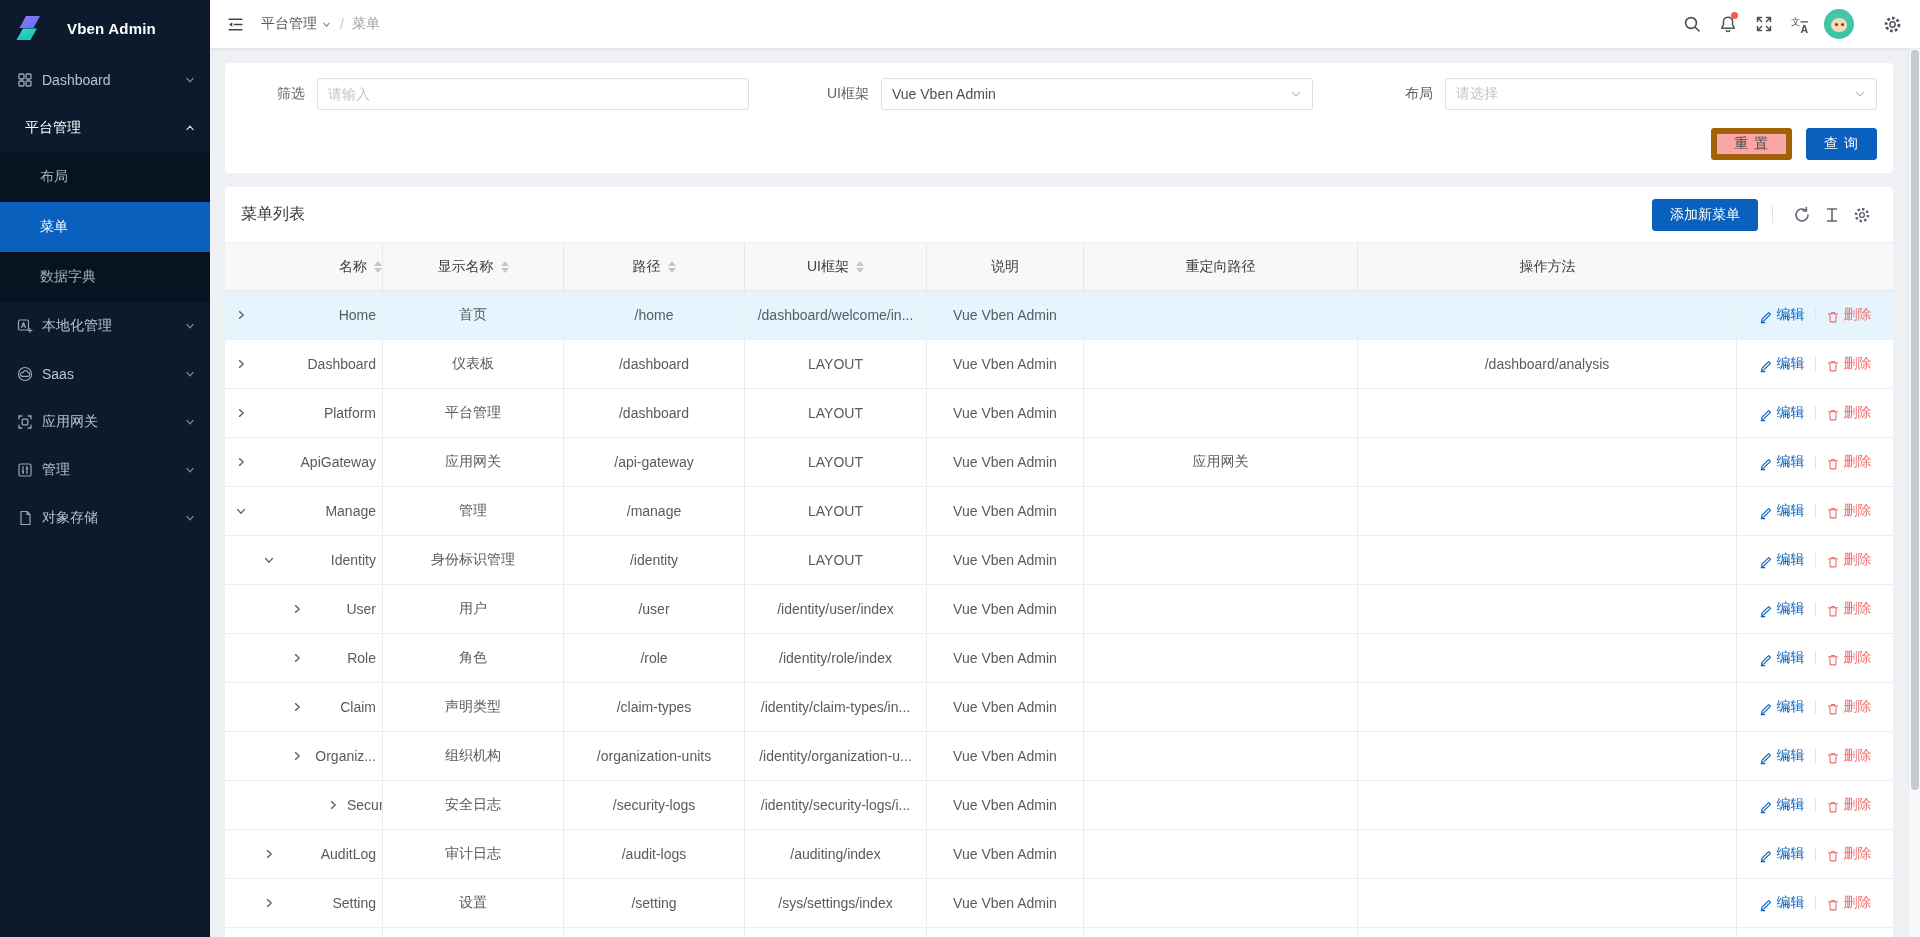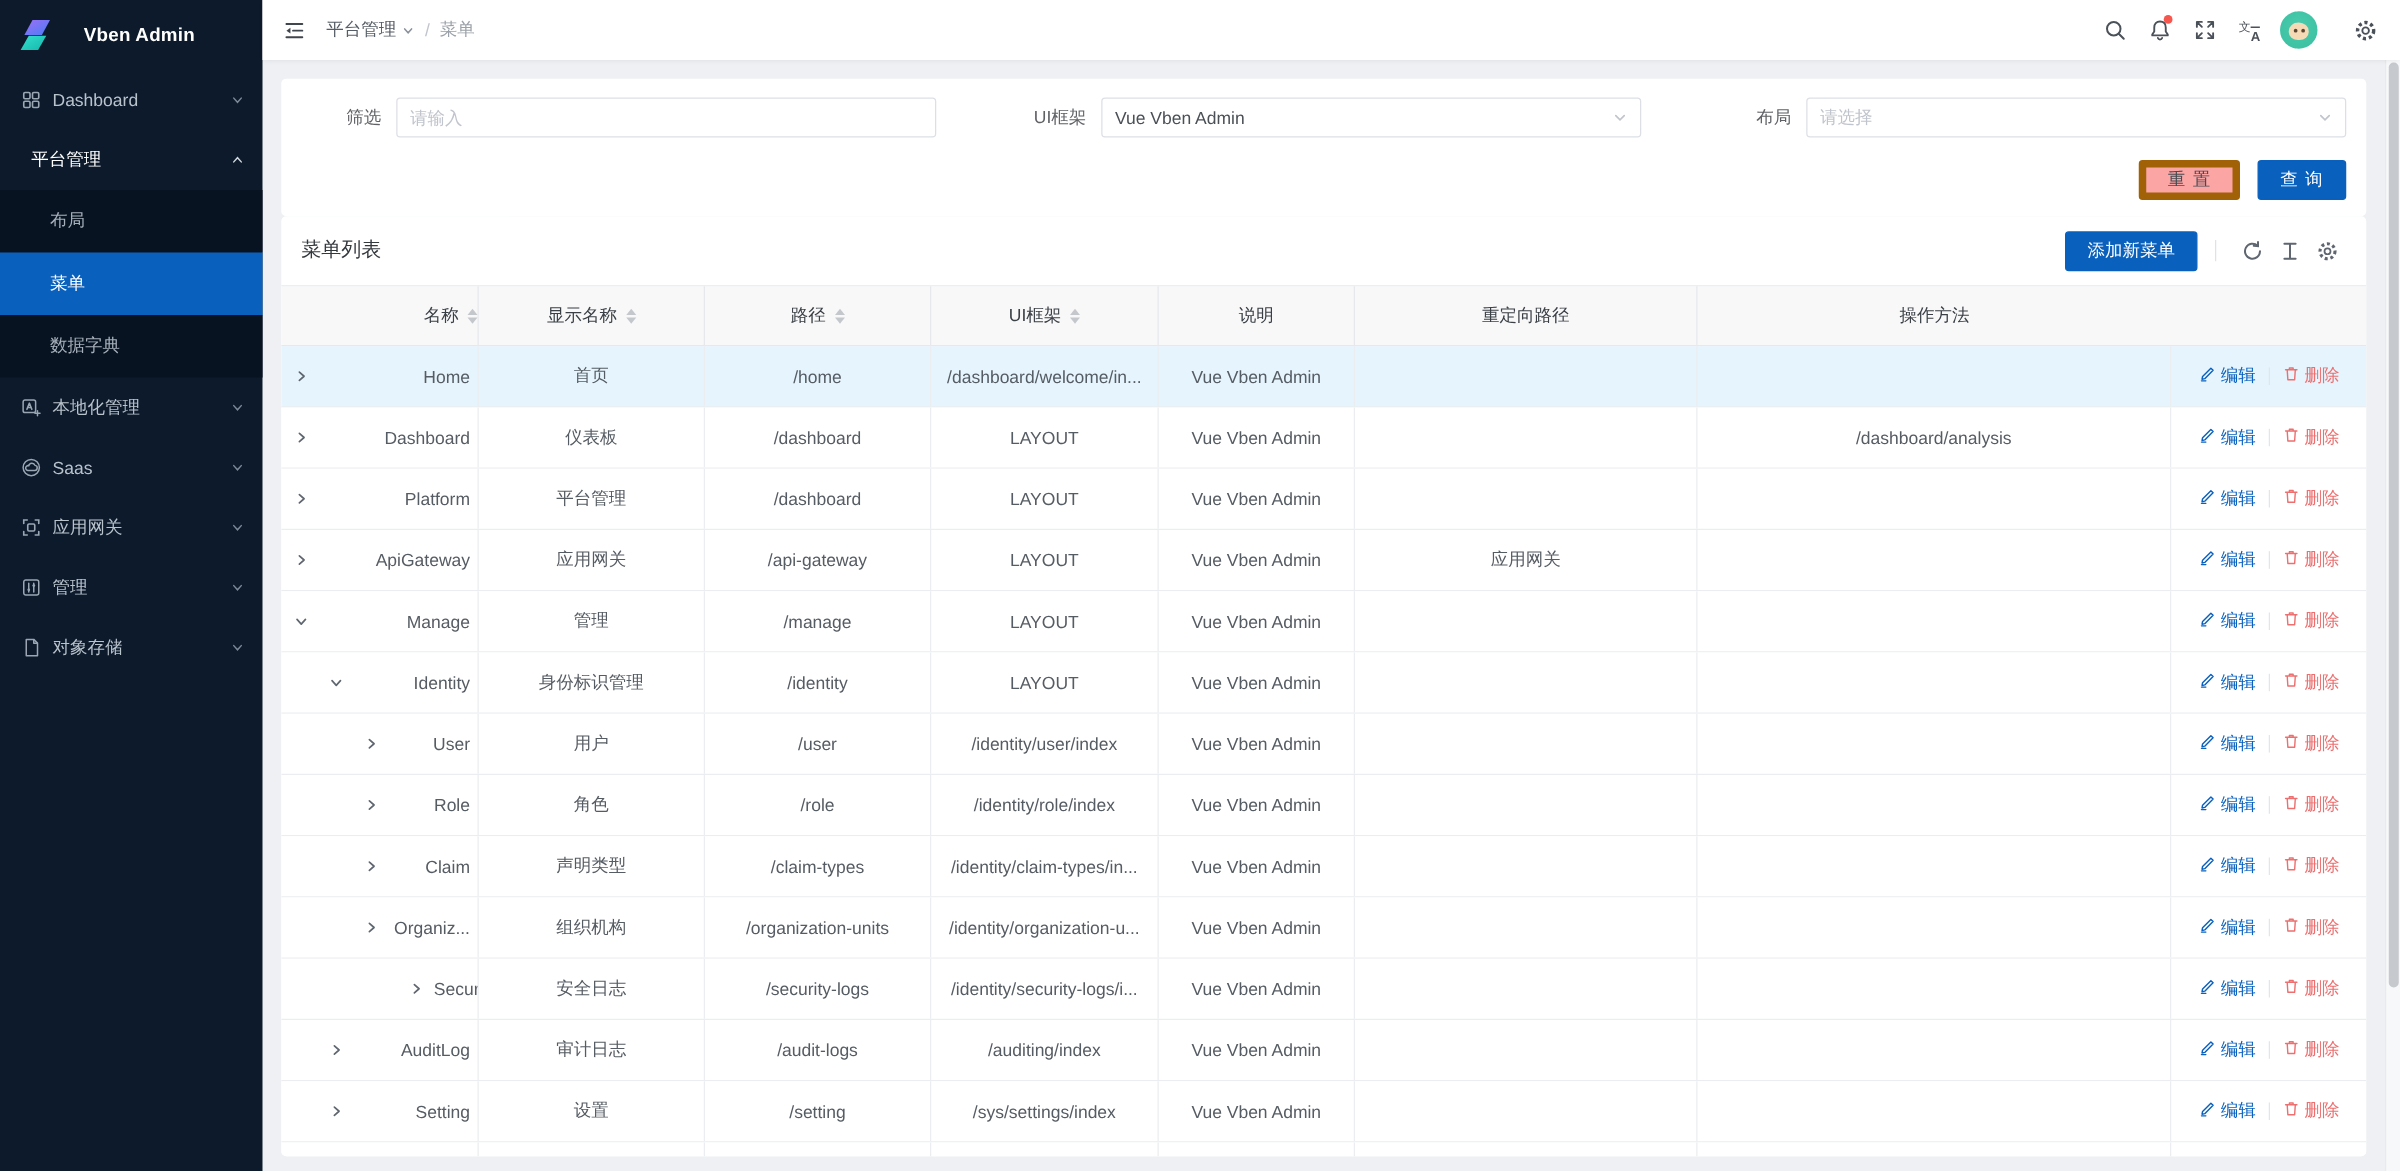--- a/index.html
+++ b/index.html
@@ -37,21 +37,21 @@
   .dot{position:absolute;top:6px;right:8px;width:7px;height:7px;border-radius:50%;background:var(--c-notification-dot)}
   .avatar{width:30px;height:30px;border-radius:50%;background:radial-gradient(circle at 50% 40%, #49cbae, var(--c-avatar-bg));margin:0 6px;position:relative;overflow:hidden;cursor:pointer}
   .avatar::before{content:"";position:absolute;left:7px;top:9px;width:16px;height:14px;border-radius:50% 50% 46% 46%;background:#f6dab6}
   .avatar::after{content:"";position:absolute;left:11px;top:14px;width:3px;height:3px;border-radius:50%;background:#5a4632;box-shadow:6px 0 0 #5a4632}
   .ibtn.settings{margin-left:14px}
 
   .content{flex:1;padding:15px 27px 0 15px;overflow:hidden}
   .card{width:1668px;background:#fff;border-radius:4px}
 
   
-  .filter-card{padding:15px 16px 13px;}
+  .filter-card{padding:15px 16px 13px;margin-bottom:14px}
   .f-row{display:grid;grid-template-columns:1fr 1fr 1fr;column-gap:56px}
   .f-field{display:flex;align-items:center}
   .f-field label{width:64px;text-align:right;margin-right:12px;font-size:14px;color:#606266;flex:none;white-space:nowrap}
   .ctrl{flex:1;height:32px;border:1px solid #dcdfe6;border-radius:3px;font-size:14px;padding:0 10px;color:#4a5056;outline:none;background:#fff}
   .ctrl::placeholder{color:#c0c4cc}
   .sel{display:flex;align-items:center;cursor:pointer}
   .sel .val{flex:1;color:#4a5056}
   .sel .ph{flex:1;color:#c0c4cc}
   .btn-row{display:flex;justify-content:flex-end;gap:14px;margin-top:18px}
   .btn{height:32px;padding:0 17px;border-radius:3px;font-size:14px;display:flex;align-items:center;cursor:pointer;letter-spacing:1px}
@@ -76,21 +76,21 @@
   .sort .dn{border-top:5px solid #c4c8cd}
   .trow{height:49px;border-bottom:1px solid #ebedf0;background:#fff}
   .trow.hl{background:var(--c-row-highlight)}
   .trow.partial{height:12px;border-bottom:0}
   .td{display:flex;align-items:center;justify-content:center;font-size:14px;color:#565c63;border-right:1px solid #ebedf0;overflow:hidden;white-space:nowrap;padding:0 6px}
   .td:last-child{border-right:0}
   .td.left{justify-content:space-between}
   .exp{display:flex;align-items:center;margin-right:8px;cursor:pointer;flex:none}
   .exp svg{display:block}
   .exp.open svg{transform:rotate(90deg)}
-  .act{display:flex;align-items:flex-start;gap:4px;cursor:pointer;font-size:14px}
+  .act{display:flex;align-items:flex-end;gap:4px;cursor:pointer;font-size:14px}
   .act.edit{color:var(--c-accent)}
   .act.del{color:var(--c-danger)}
   .act-sep{width:1px;height:14px;background:#e2e5e9;margin:0 10px}
 
   
   .scrollbar{position:fixed;right:0;top:48px;bottom:0;width:12px;background:#f7f8f9;border-left:1px solid #e9eaec}
   .thumb{position:absolute;top:2px;left:2px;width:8px;height:740px;border-radius:4px;background:#c6c9cd}
 </style>
 </head>
 <body>

